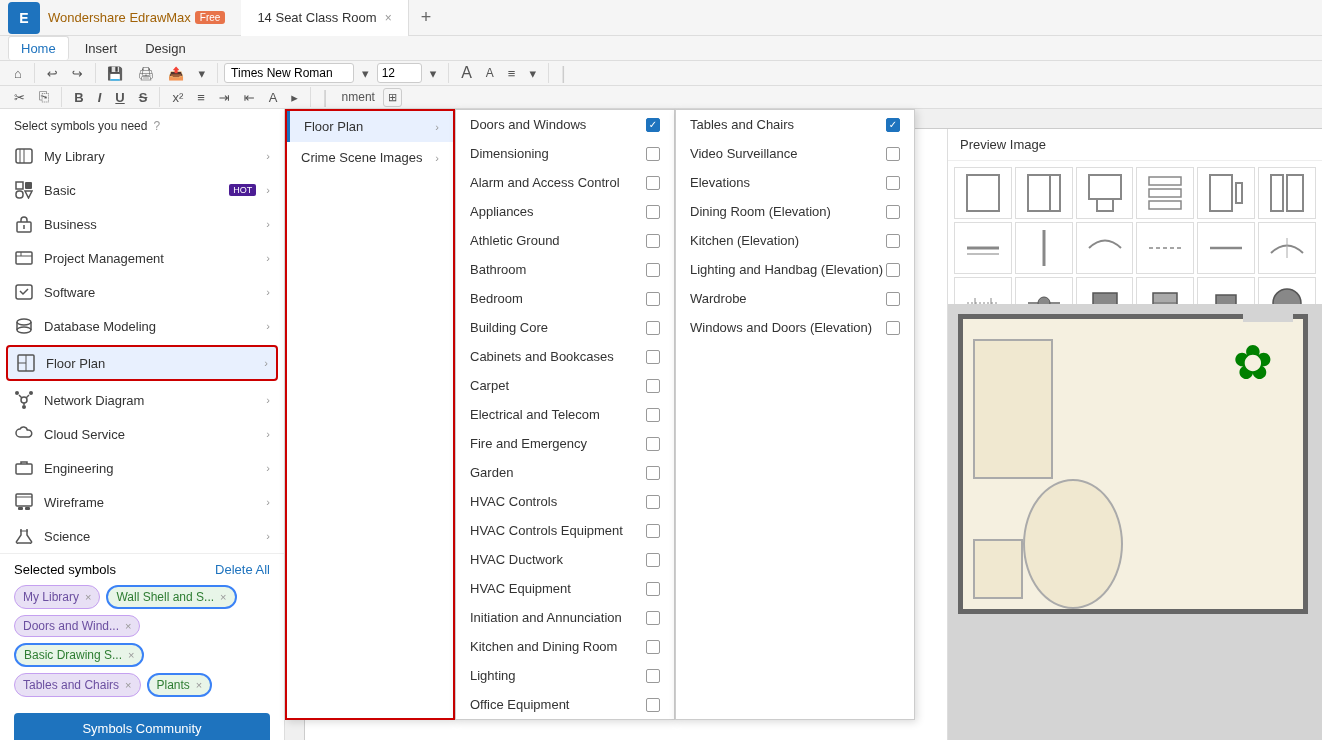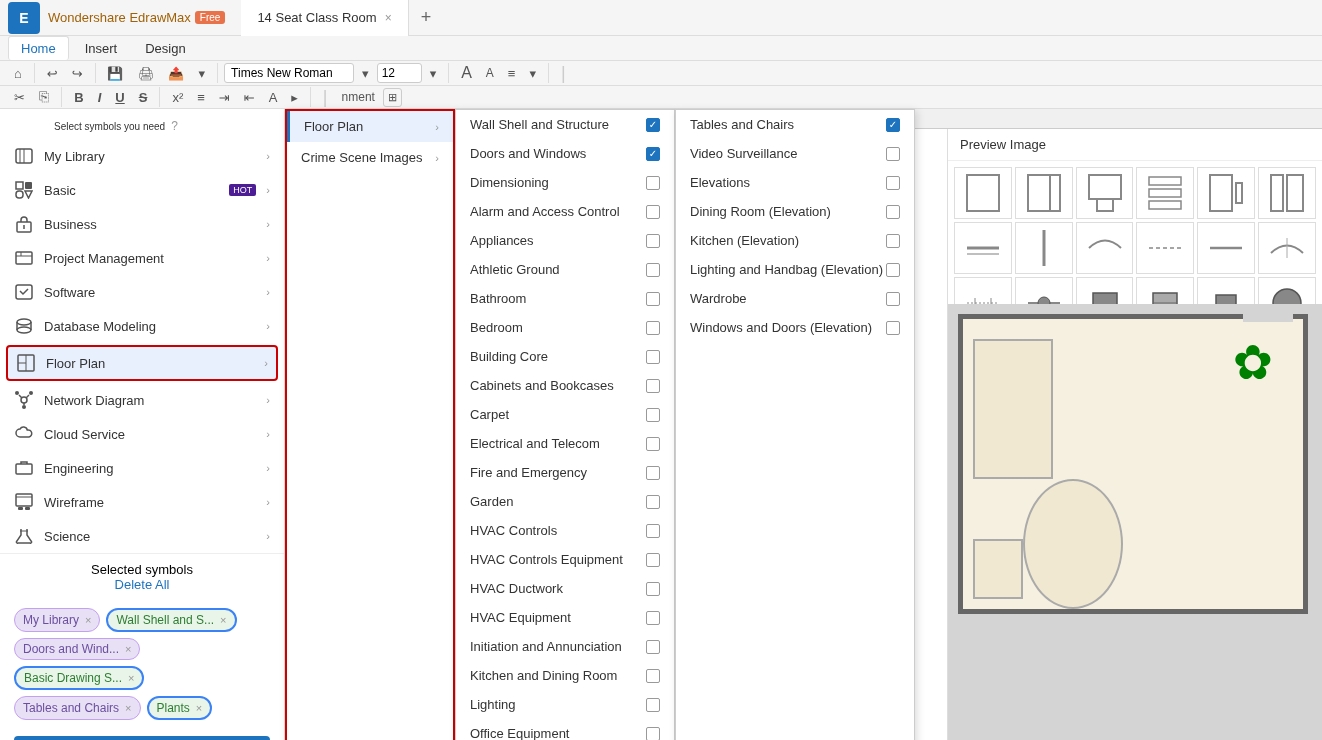--- a/index.html
+++ b/index.html
@@ -23,32 +23,32 @@
     .toolbar { height: 36px; background: #f5f5f5; border-bottom: 1px solid #ddd; display: flex; align-items: center; padding: 0 8px; gap: 2px; }
     .toolbar-btn { padding: 3px 6px; cursor: pointer; border-radius: 3px; color: #555; font-size: 13px; display: flex; align-items: center; }
     .toolbar-sep { width: 1px; height: 20px; background: #ddd; margin: 0 4px; }
     .font-select { padding: 2px 6px; border: 1px solid #ccc; border-radius: 3px; font-size: 12px; width: 130px; }
     .font-size-select { padding: 2px 4px; border: 1px solid #ccc; border-radius: 3px; font-size: 12px; width: 45px; }
 
     
     .toolbar2 { height: 36px; background: #f5f5f5; border-bottom: 1px solid #ddd; display: flex; align-items: center; padding: 0 8px; gap: 2px; }
     .toolbar2-btn { padding: 3px 6px; cursor: pointer; border-radius: 3px; color: #555; font-size: 13px; font-weight: bold; }
     .panel-header { padding: 10px 14px 6px; display: flex; align-items: center; gap: 6px; }
-    .panel-title { font-size: 10px; color: #333; font-weight: 500; margin-left: 40px; }
+    .panel-title { font-size: 12px; color: #333; font-weight: 500; }
     .help-icon { color: #999; font-size: 12px; }
     .panel-item { display: flex; align-items: center; padding: 7px 14px; cursor: pointer; gap: 10px; font-size: 13px; color: #333; }
     .panel-item.selected { background: #e8f0fe; border: 1px solid #c5a0f0; border-radius: 4px; margin: 0 6px; padding: 6px 8px; }
     .panel-item .item-icon { width: 20px; height: 20px; color: #555; display: flex; align-items: center; justify-content: center; flex-shrink: 0; }
     .panel-item .item-label { flex: 1; }
     .panel-item .arrow { color: #999; font-size: 11px; }
     .hot-badge { background: #4c1d95; color: white; font-size: 9px; padding: 1px 4px; border-radius: 2px; }
 
     
     .selected-symbols { padding: 8px 14px; border-top: 1px solid #eee; }
-    .selected-header { display: flex; justify-content: space-between; align-items: center; margin-bottom: 16px; font-size: 13px; flex-direction: column; }
+    .selected-header { display: flex; justify-content: space-between; align-items: center; margin-bottom: 8px; font-size: 13px; }
     .delete-all { color: #1e73be; cursor: pointer; font-size: 13px; }
     .symbol-tags { display: flex; flex-wrap: wrap; gap: 6px; }
     .symbol-tag { display: flex; align-items: center; gap: 4px; padding: 3px 8px; border-radius: 12px; font-size: 12px; cursor: pointer; }
     .symbol-tag.purple { background: #e8e0f5; color: #6b4fa0; border: 1px solid #c5a0f0; }
     .symbol-tag.green { background: #e8f5e8; color: #2e7d32; border: 2px solid #3b82f6; }
     .symbol-tag .tag-close { color: #999; font-size: 11px; cursor: pointer; margin-left: 2px; }
 
     
     .community-btn { margin: 8px 14px; padding: 8px; background: #1e73be; color: white; border: none; border-radius: 4px; font-size: 13px; cursor: pointer; width: calc(100% - 28px); }
     .fp-submenu-item { display: flex; align-items: center; justify-content: space-between; padding: 8px 14px; cursor: pointer; font-size: 13px; color: #333; }
@@ -339,24 +339,20 @@
           <span class="fp-submenu-arrow">›</span>
         </div>
         <div class="fp-submenu-item">
           <span>Crime Scene Images</span>
           <span class="fp-submenu-arrow">›</span>
         </div>
       </div>
 
       <div style="width:220px; background:white; border:1px solid #ccc; box-shadow:2px 2px 8px rgba(0,0,0,0.15); z-index:200; max-height:700px; overflow-y:auto;">
         <div class="category-item">
-          <span>Wall Shell and Structure</span>
-          <div class="checkbox checked"></div>
-        </div>
-        <div class="category-item">
           <span>Doors and Windows</span>
           <div class="checkbox checked"></div>
         </div>
         <div class="category-item">
           <span>Dimensioning</span>
           <div class="checkbox"></div>
         </div>
         <div class="category-item">
           <span>Alarm and Access Control</span>
           <div class="checkbox"></div>

